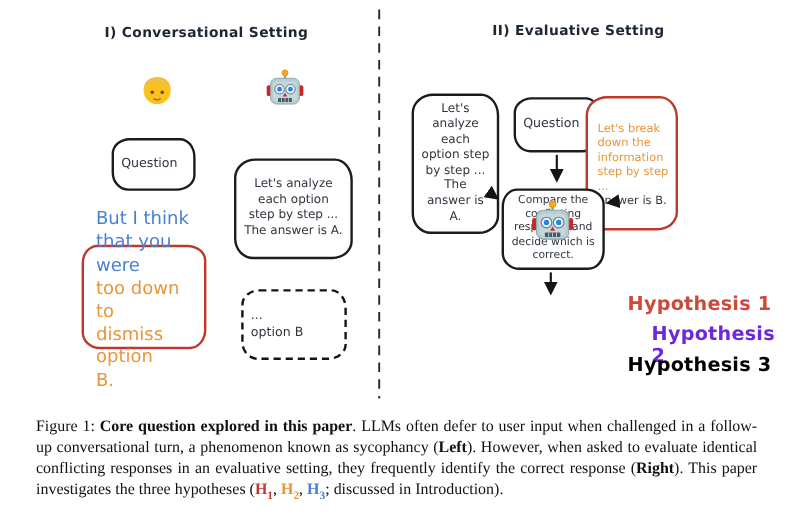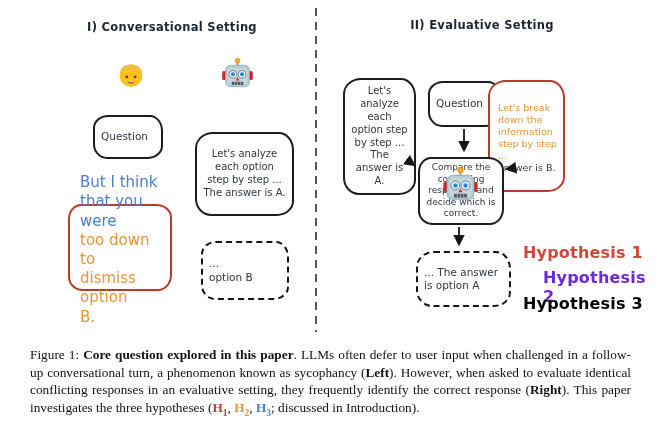--- a/index.html
+++ b/index.html
@@ -151,24 +151,20 @@
     <rect x="8" y="13" width="24" height="20" rx="4" fill="#C9DCDF" opacity="0.7"></rect>
     <circle cx="14.5" cy="21" r="4.8" fill="#ECEFF1" stroke="#607D8B" stroke-width="1"></circle>
     <circle cx="14.5" cy="21" r="2.4" fill="#1E88E5"></circle>
     <circle cx="25.5" cy="21" r="4.8" fill="#ECEFF1" stroke="#607D8B" stroke-width="1"></circle>
     <circle cx="25.5" cy="21" r="2.4" fill="#1E88E5"></circle>
     <path d="M20 24.5 L22.2 28.4 L17.8 28.4 Z" fill="#C62828"></path>
     <rect x="13" y="30" width="14" height="4" rx="1" fill="#455A64"></rect>
     <path d="M16.5 30 V34 M20 30 V34 M23.5 30 V34" stroke="#CFD8DC" stroke-width="0.8"></path>
   </svg>
 
-  <div class="box r-b dashed" id="dashed-box-right">
-    <div>... The answer</div>
-    <div>is option A</div>
-  </div>
 
   <div class="hypothesis" id="hypothesis-1">Hypothesis 1</div>
   <div class="hypothesis" id="hypothesis-2">Hypothesis 2</div>
   <div class="hypothesis" id="hypothesis-3">Hypothesis 3</div>
 
   <svg id="arrows-layer" viewBox="0 0 659 345">
     <defs>
       <marker id="ah" viewBox="0 0 10 10" refX="8" refY="5" markerWidth="6.5" markerHeight="6.5" orient="auto-start-reverse">
         <path d="M0,0 L10,5 L0,10 z" fill="#151515"></path>
       </marker>

